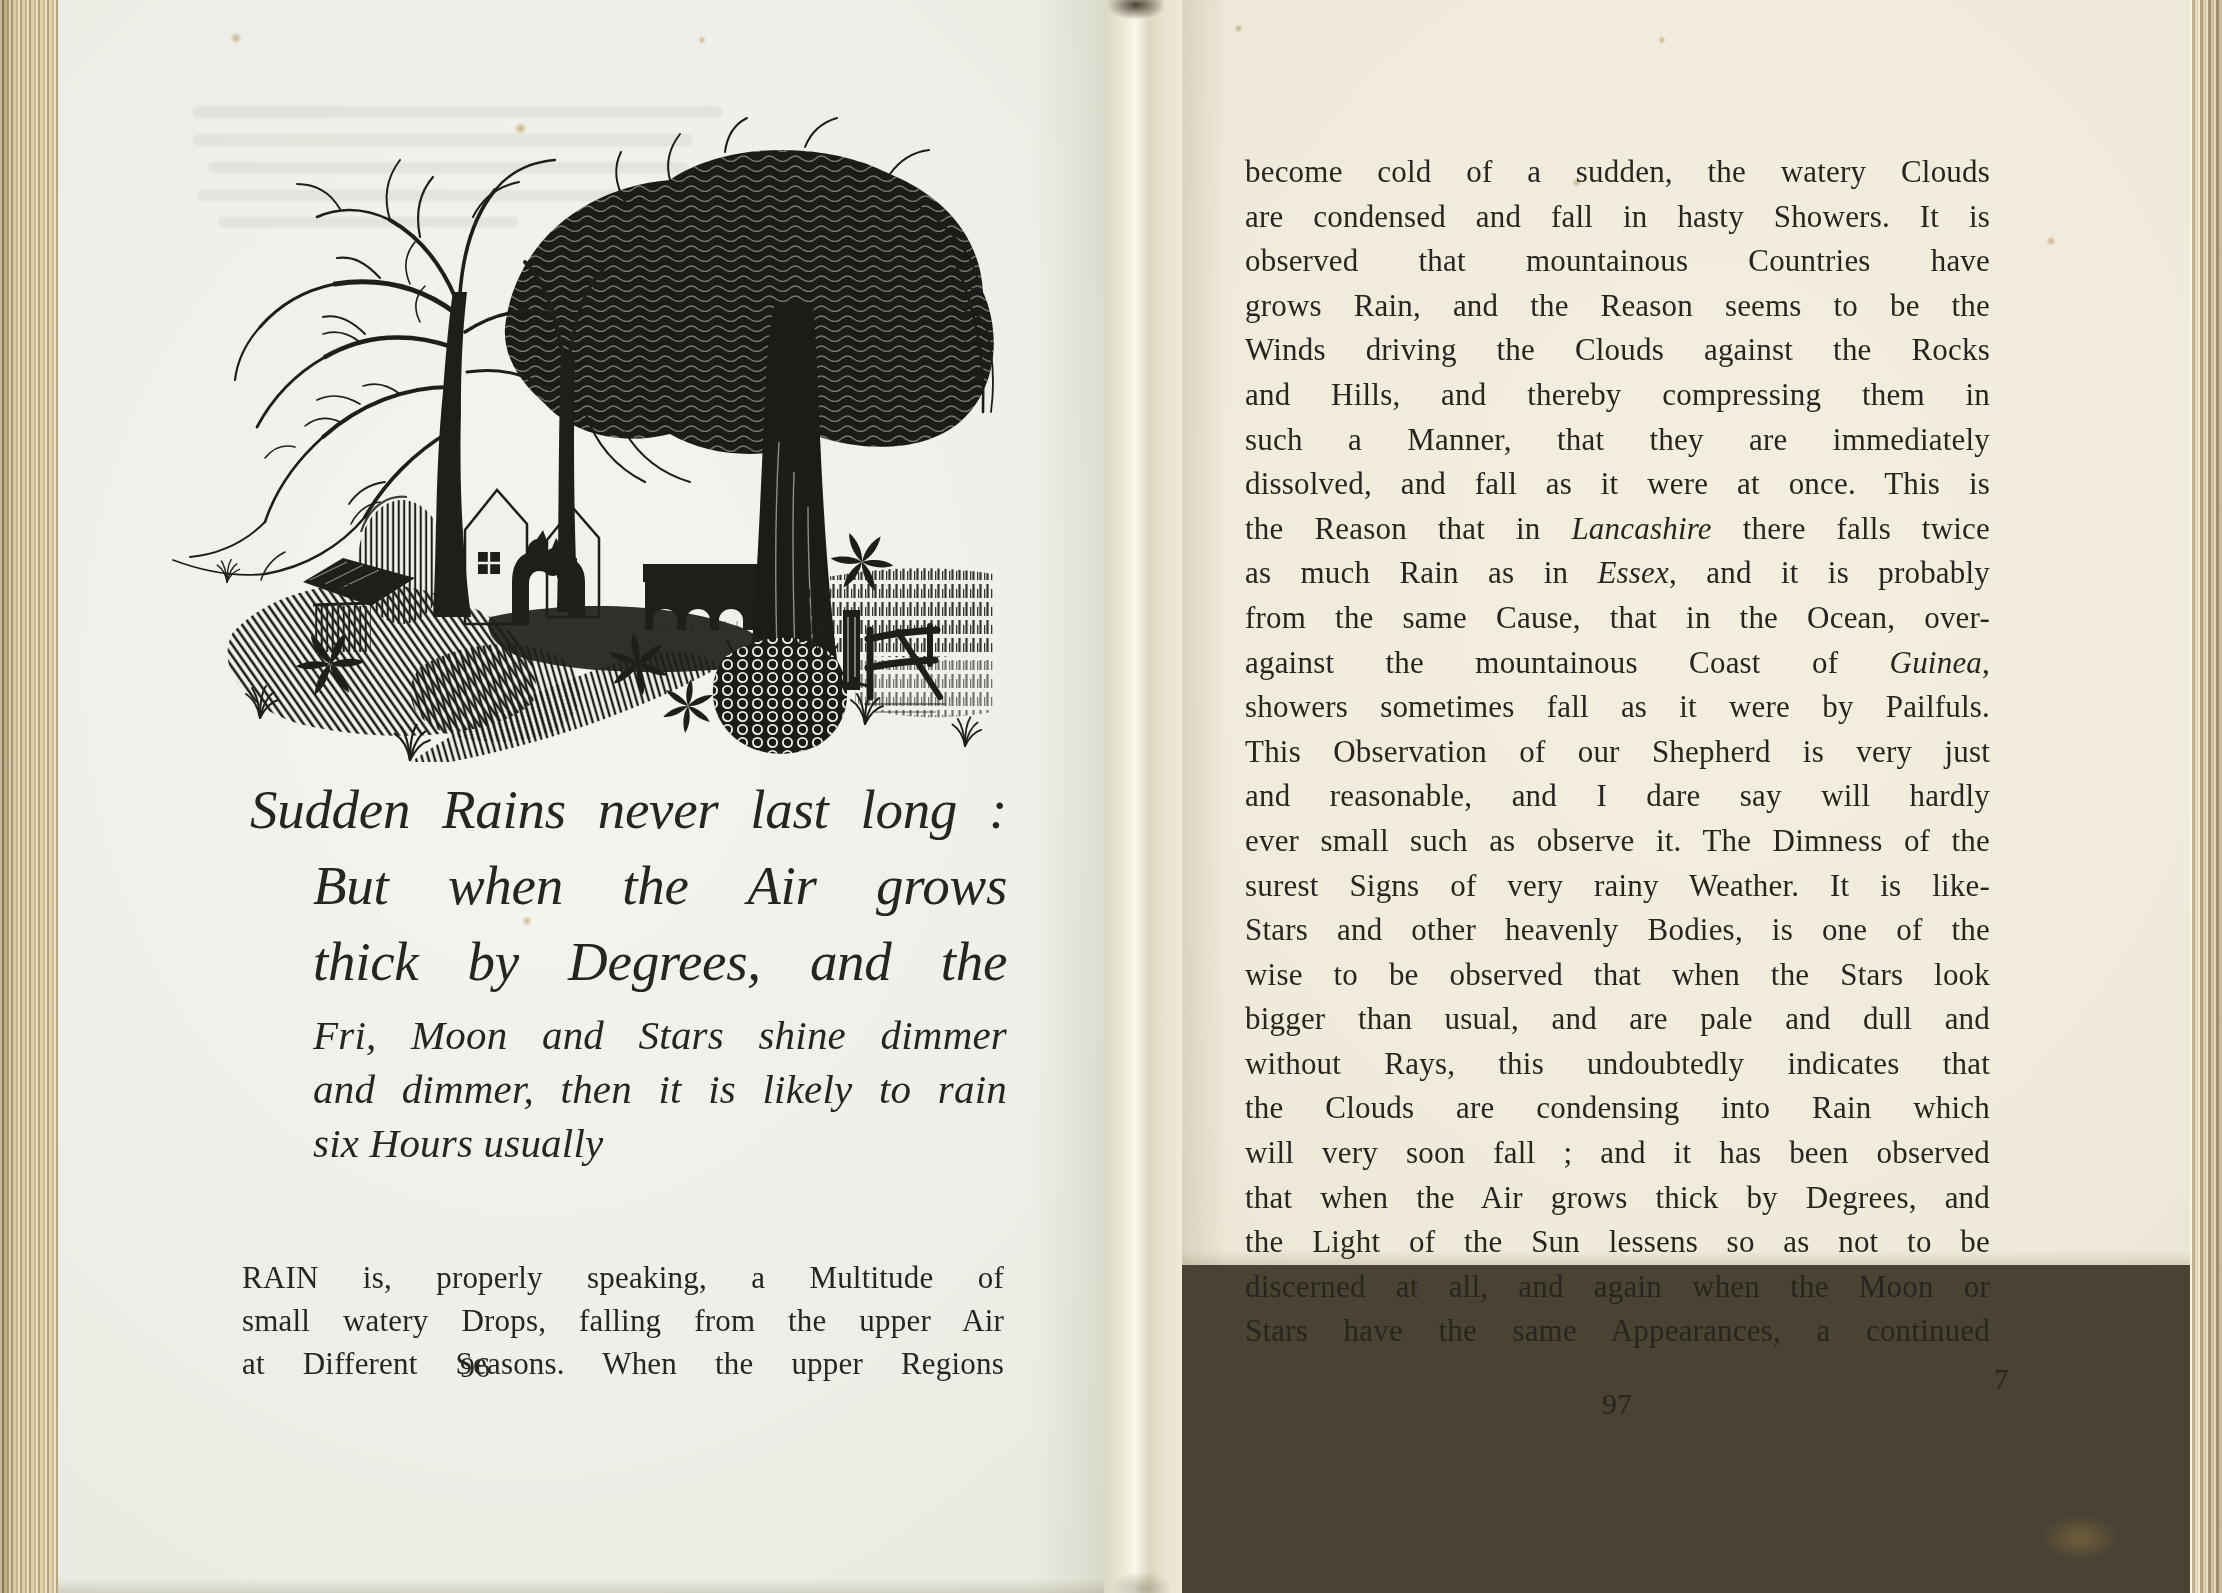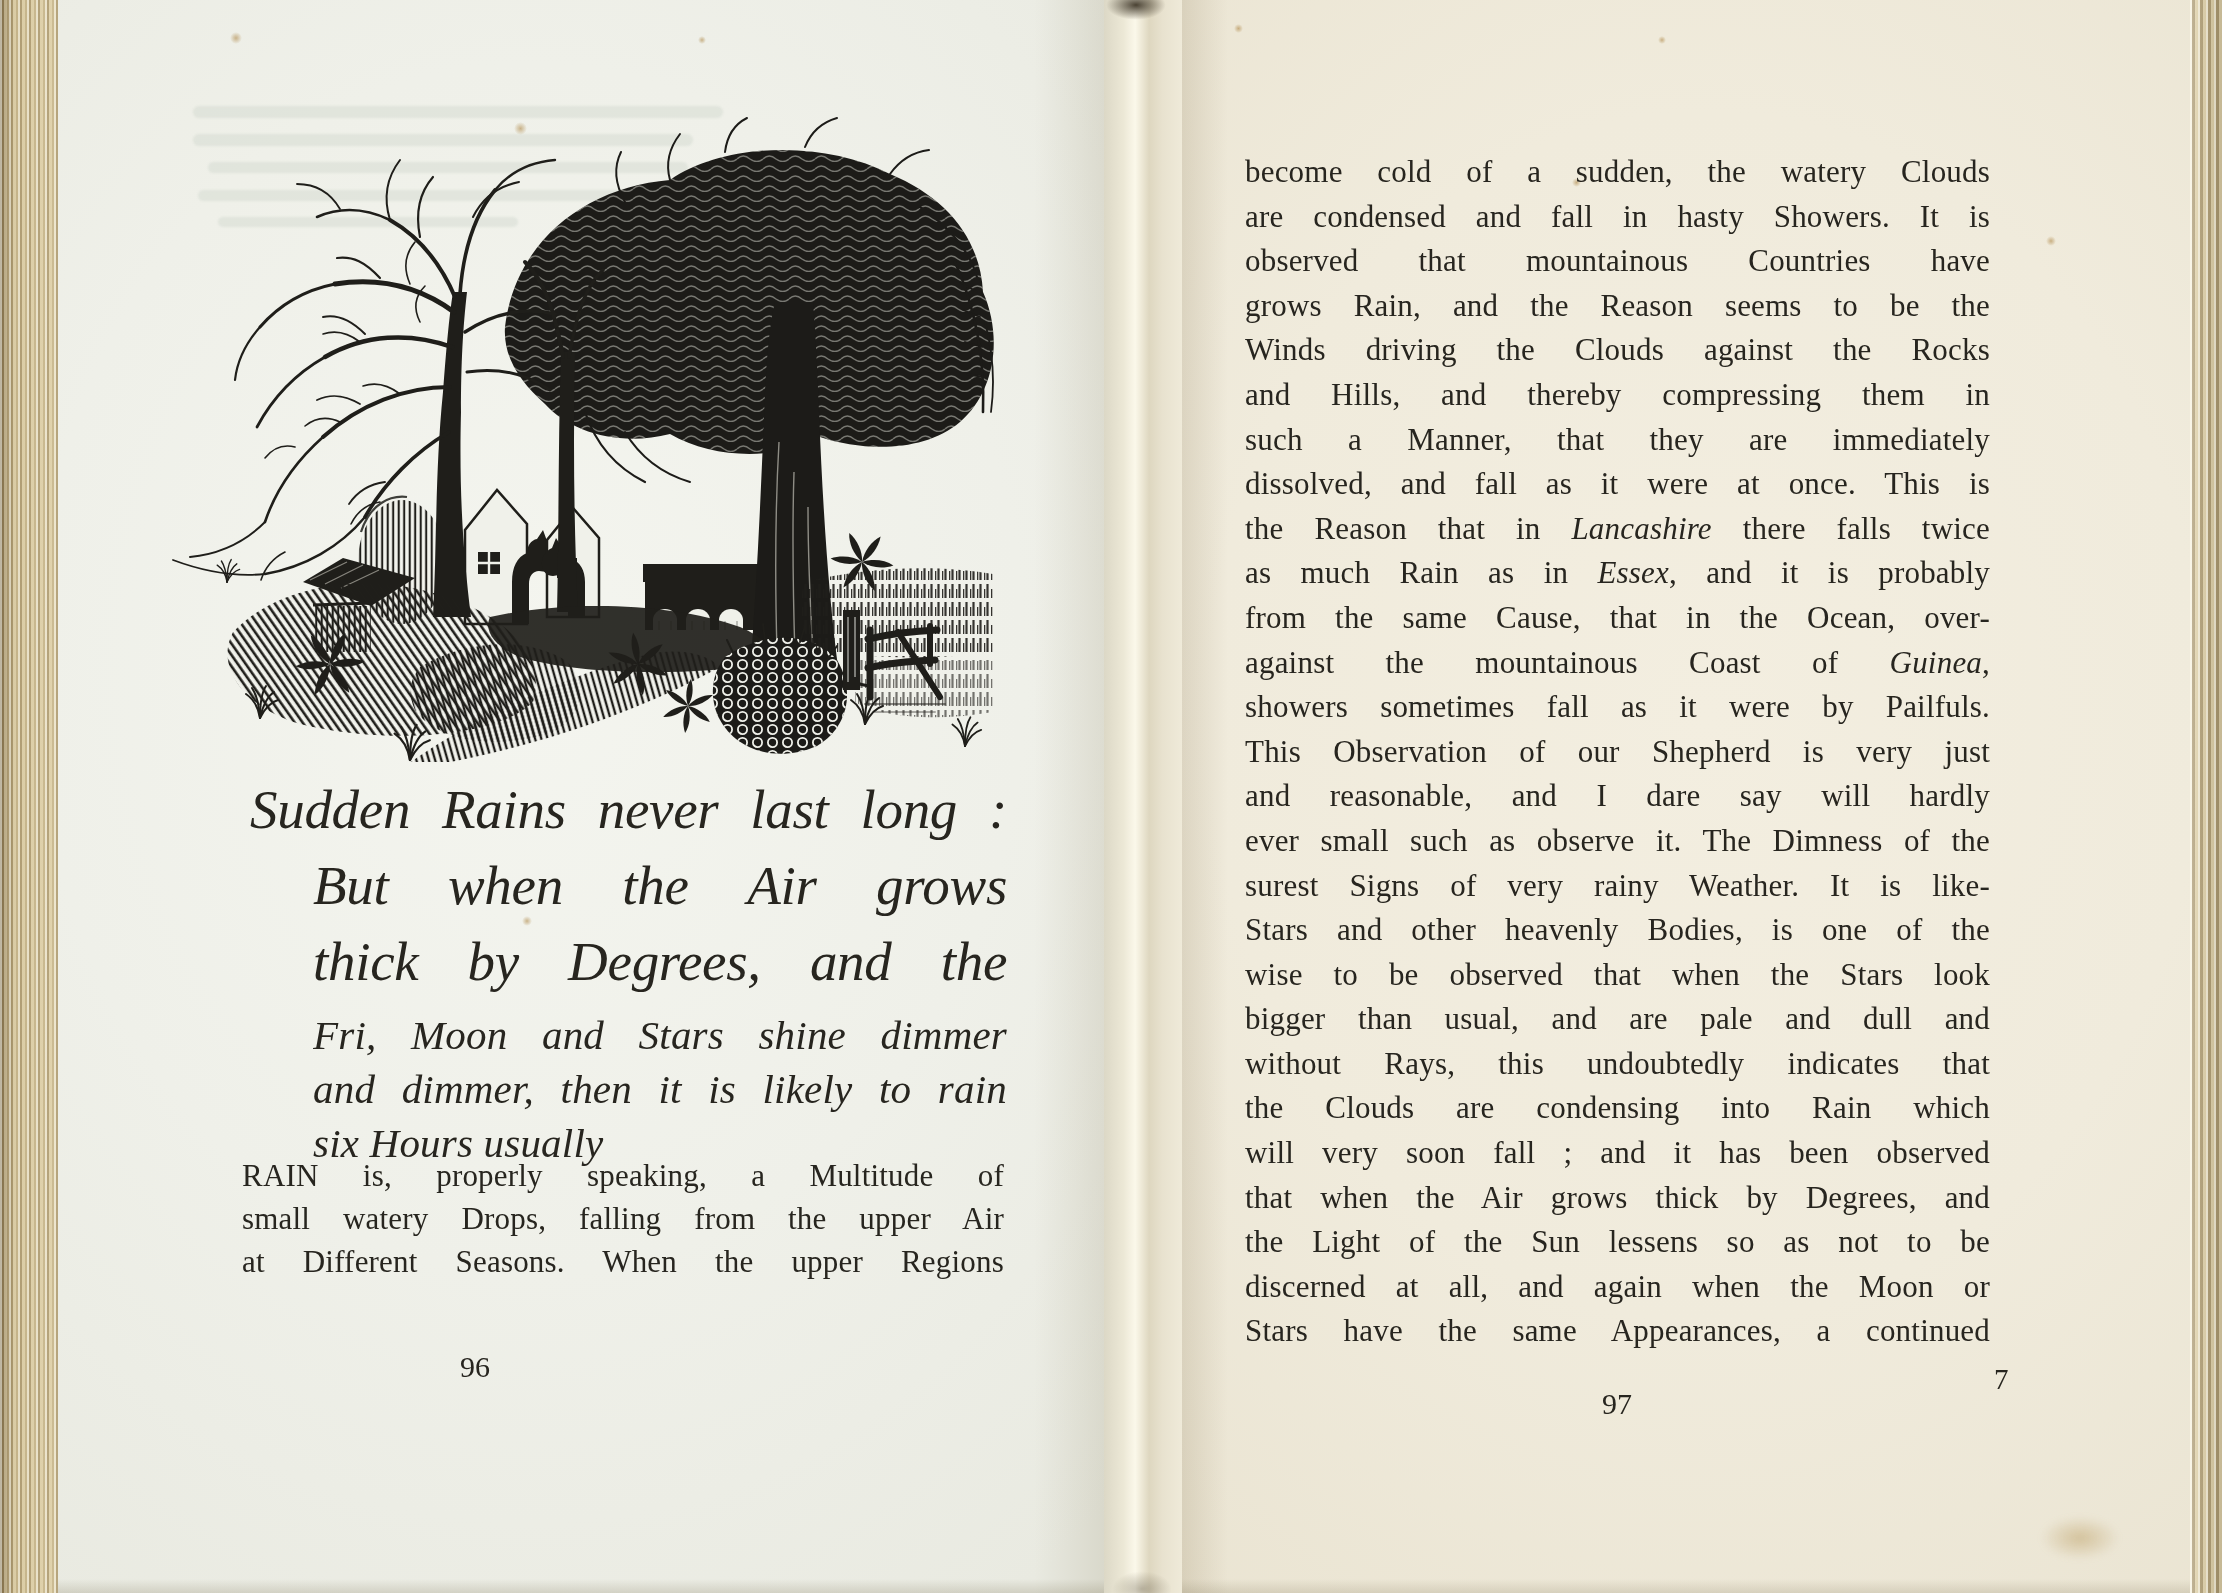--- a/index.html
+++ b/index.html
@@ -24,42 +24,42 @@
   .page-left::before{content:"";position:absolute;left:0;bottom:0;width:100%;height:14px;
     background:linear-gradient(0deg, rgba(100,88,55,.18), rgba(100,88,55,0));}
 
   .gutter{position:absolute;left:1104px;top:0;width:78px;height:1593px;
     background:linear-gradient(90deg,#dcd8c6 0,#ece8d6 25%,#fbf8ea 40%,#ded7c0 58%,#e8e2cf 75%,#efead9 100%);}
   .gutter .notch-top{position:absolute;left:2px;top:-10px;width:60px;height:30px;
     background:radial-gradient(ellipse at center,#4a4233 0%,rgba(74,66,51,0) 70%);}
   .gutter .notch-bottom{position:absolute;left:8px;bottom:-14px;width:60px;height:36px;
     background:radial-gradient(ellipse at center,rgba(80,70,50,.35) 0%,rgba(80,70,50,0) 70%);}
 
-  .page-right{position:absolute;left:1182px;top:0;width:1008px;height:1593px;
+  .page-right{position:absolute;left:1182px;top:0;width:1008px;height:1265px;
     background:radial-gradient(ellipse 900px 1100px at 52% 45%, #f3eee0 0%, #f0ebdc 55%, #eae4d2 100%);}
   .page-right::before{content:"";position:absolute;left:0;top:0;width:46px;height:100%;
     background:linear-gradient(90deg, rgba(120,100,60,.16), rgba(120,100,60,0));}
   .page-right::after{content:"";position:absolute;left:0;bottom:0;width:100%;height:14px;
     background:linear-gradient(0deg, rgba(100,88,55,.16), rgba(100,88,55,0));}
 
   
   .ink{color:#27251f;}
   .tl{text-align:justify;overflow:hidden;letter-spacing:.2px;}
   .tl::after{content:"";display:inline-block;width:100%;height:0;}
   em{font-style:italic;}
 
   .quote{position:absolute;left:255px;top:772px;width:694px;font-style:italic;}
   .quote-large .tl{height:76px;line-height:76px;font-size:55px;letter-spacing:-.3px;}
   .quote-large .tl:first-child{margin-left:-63px;width:757px;}
   .quote-small{position:absolute;left:255px;top:1008px;width:694px;font-style:italic;}
   .quote-small .tl{height:54px;line-height:54px;font-size:41px;}
   .quote-small .tl:last-child{text-align:left;}
   .quote-small .tl:last-child::after{content:none;}
 
-  .body-left{position:absolute;left:184px;top:1154px;width:762px;}
+  .body-left{position:absolute;left:184px;top:1256px;width:762px;}
   .body-left .tl{height:43px;line-height:43px;font-size:31px;}
 
   .folio-left{position:absolute;left:307px;top:1350px;width:220px;text-align:center;
     font-size:30px;line-height:34px;font-family:Liberation Serif, serif;}
 
   .body-right{position:absolute;left:63px;top:150px;width:745px;}
   .body-right .tl{height:44.6px;line-height:44.6px;font-size:31px;}
 
   .folio-right{position:absolute;left:335px;top:1366px;width:200px;text-align:center;
     font-size:30px;line-height:34px;margin-top:21px;}

